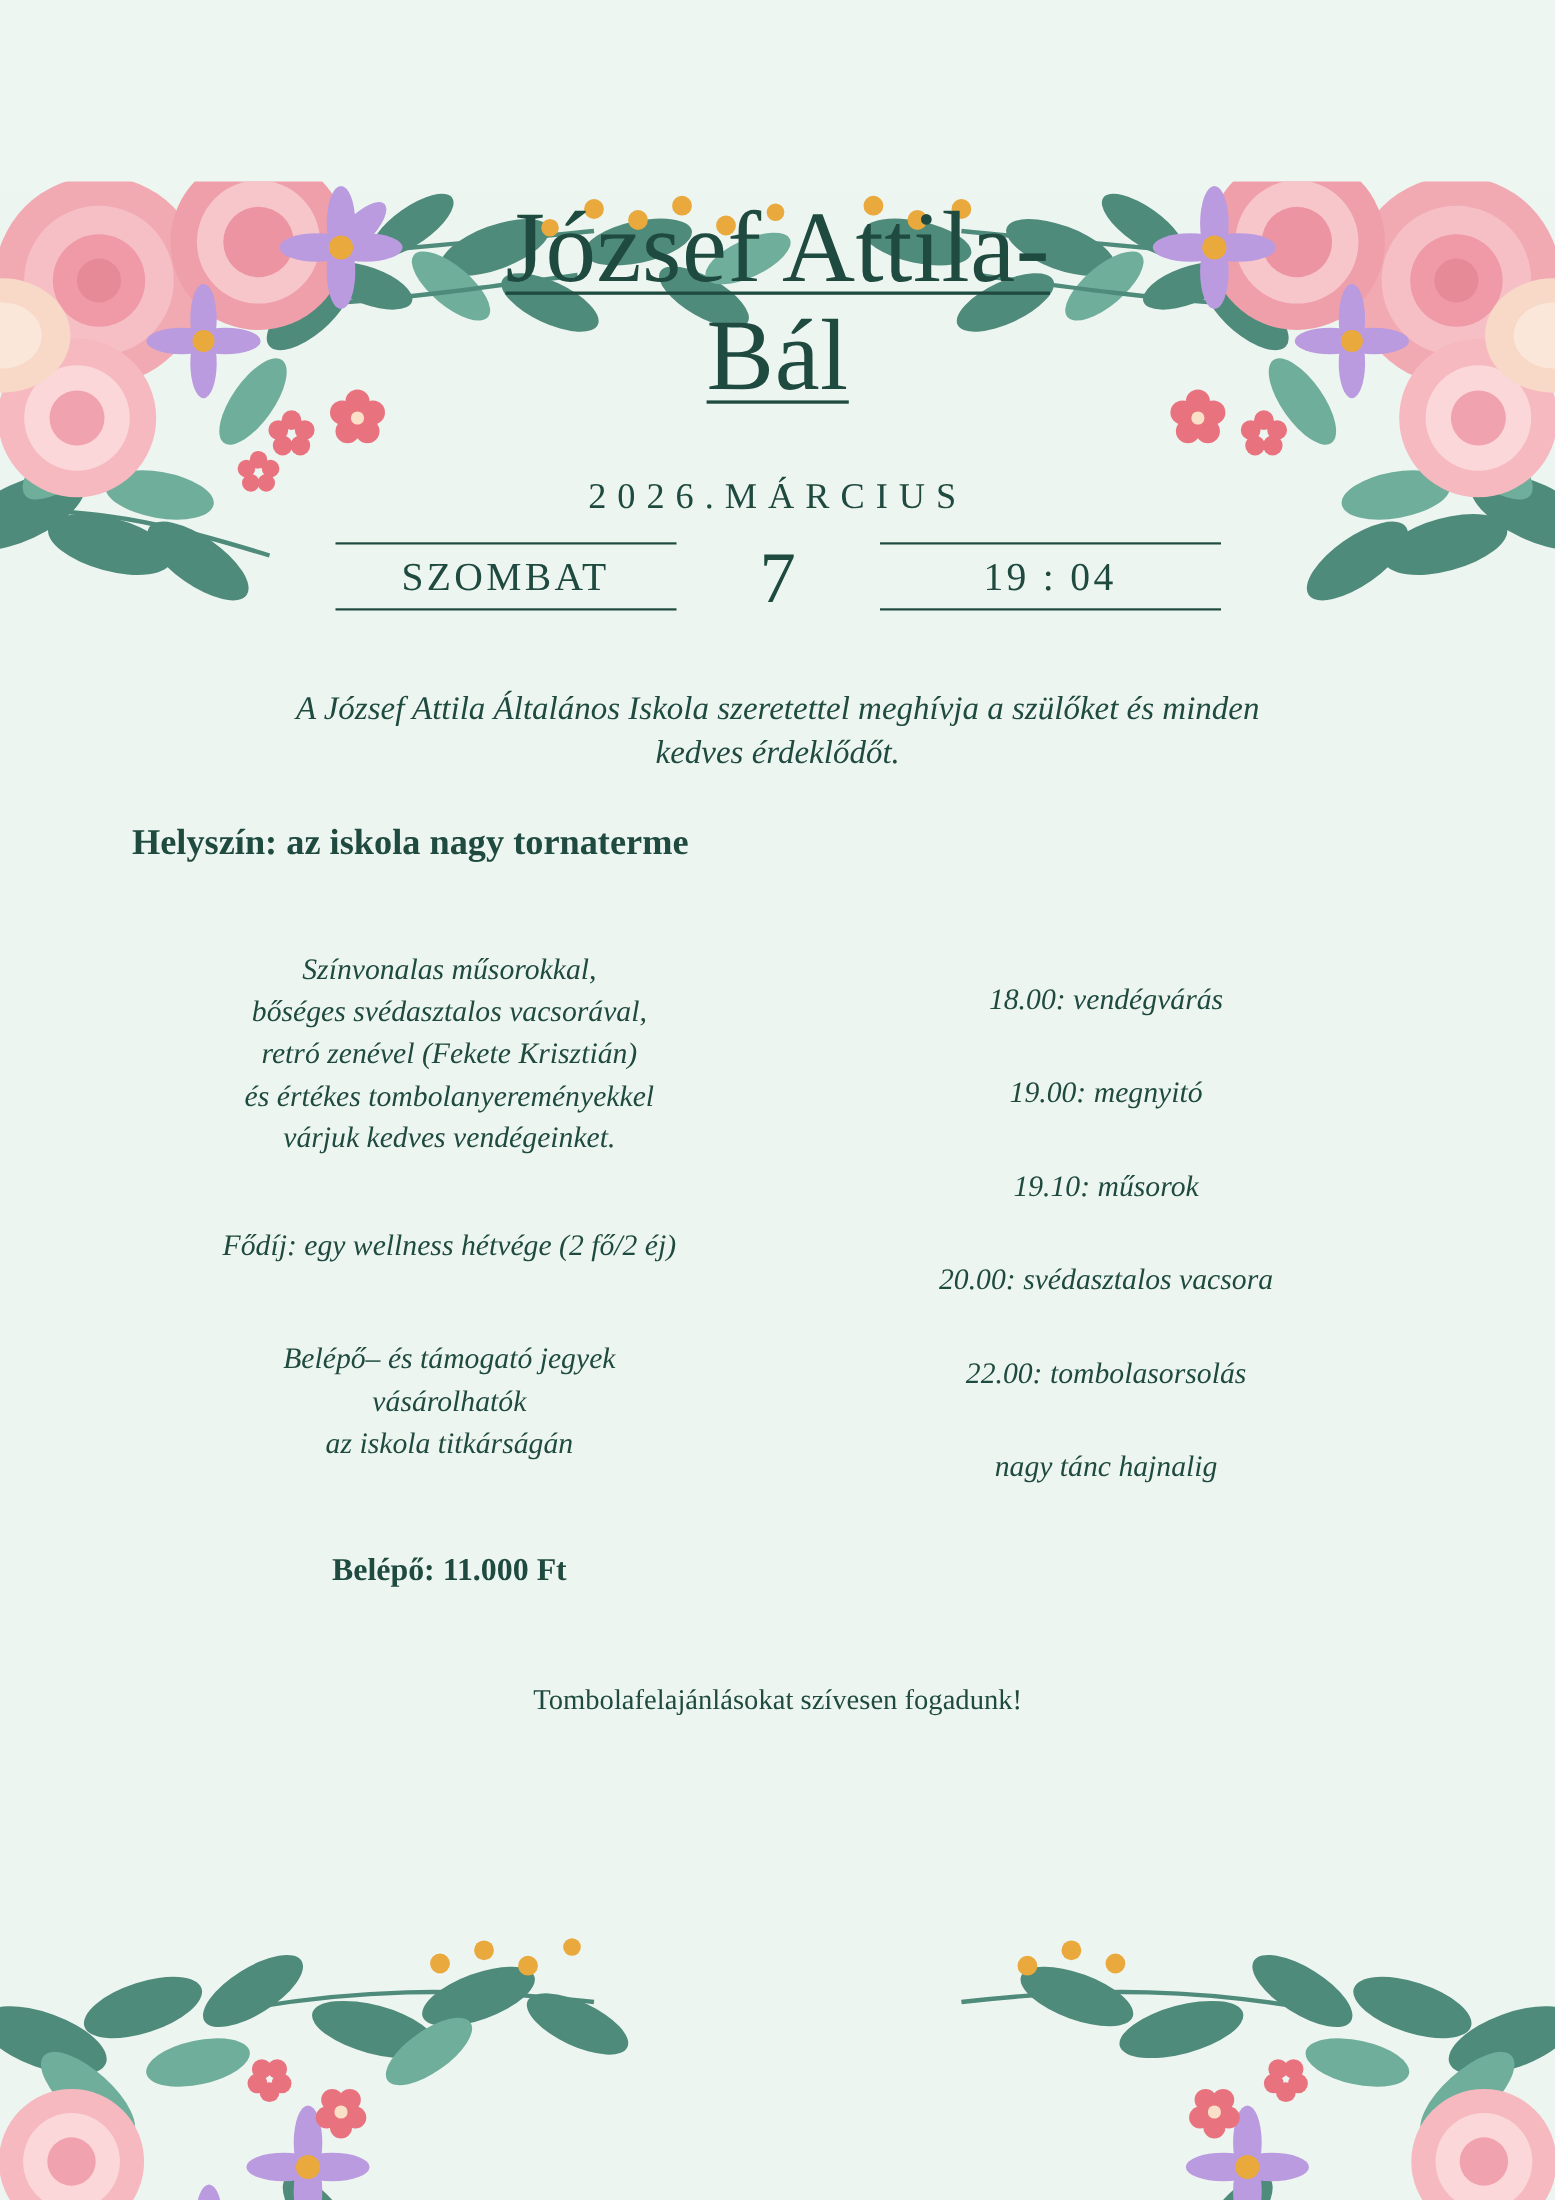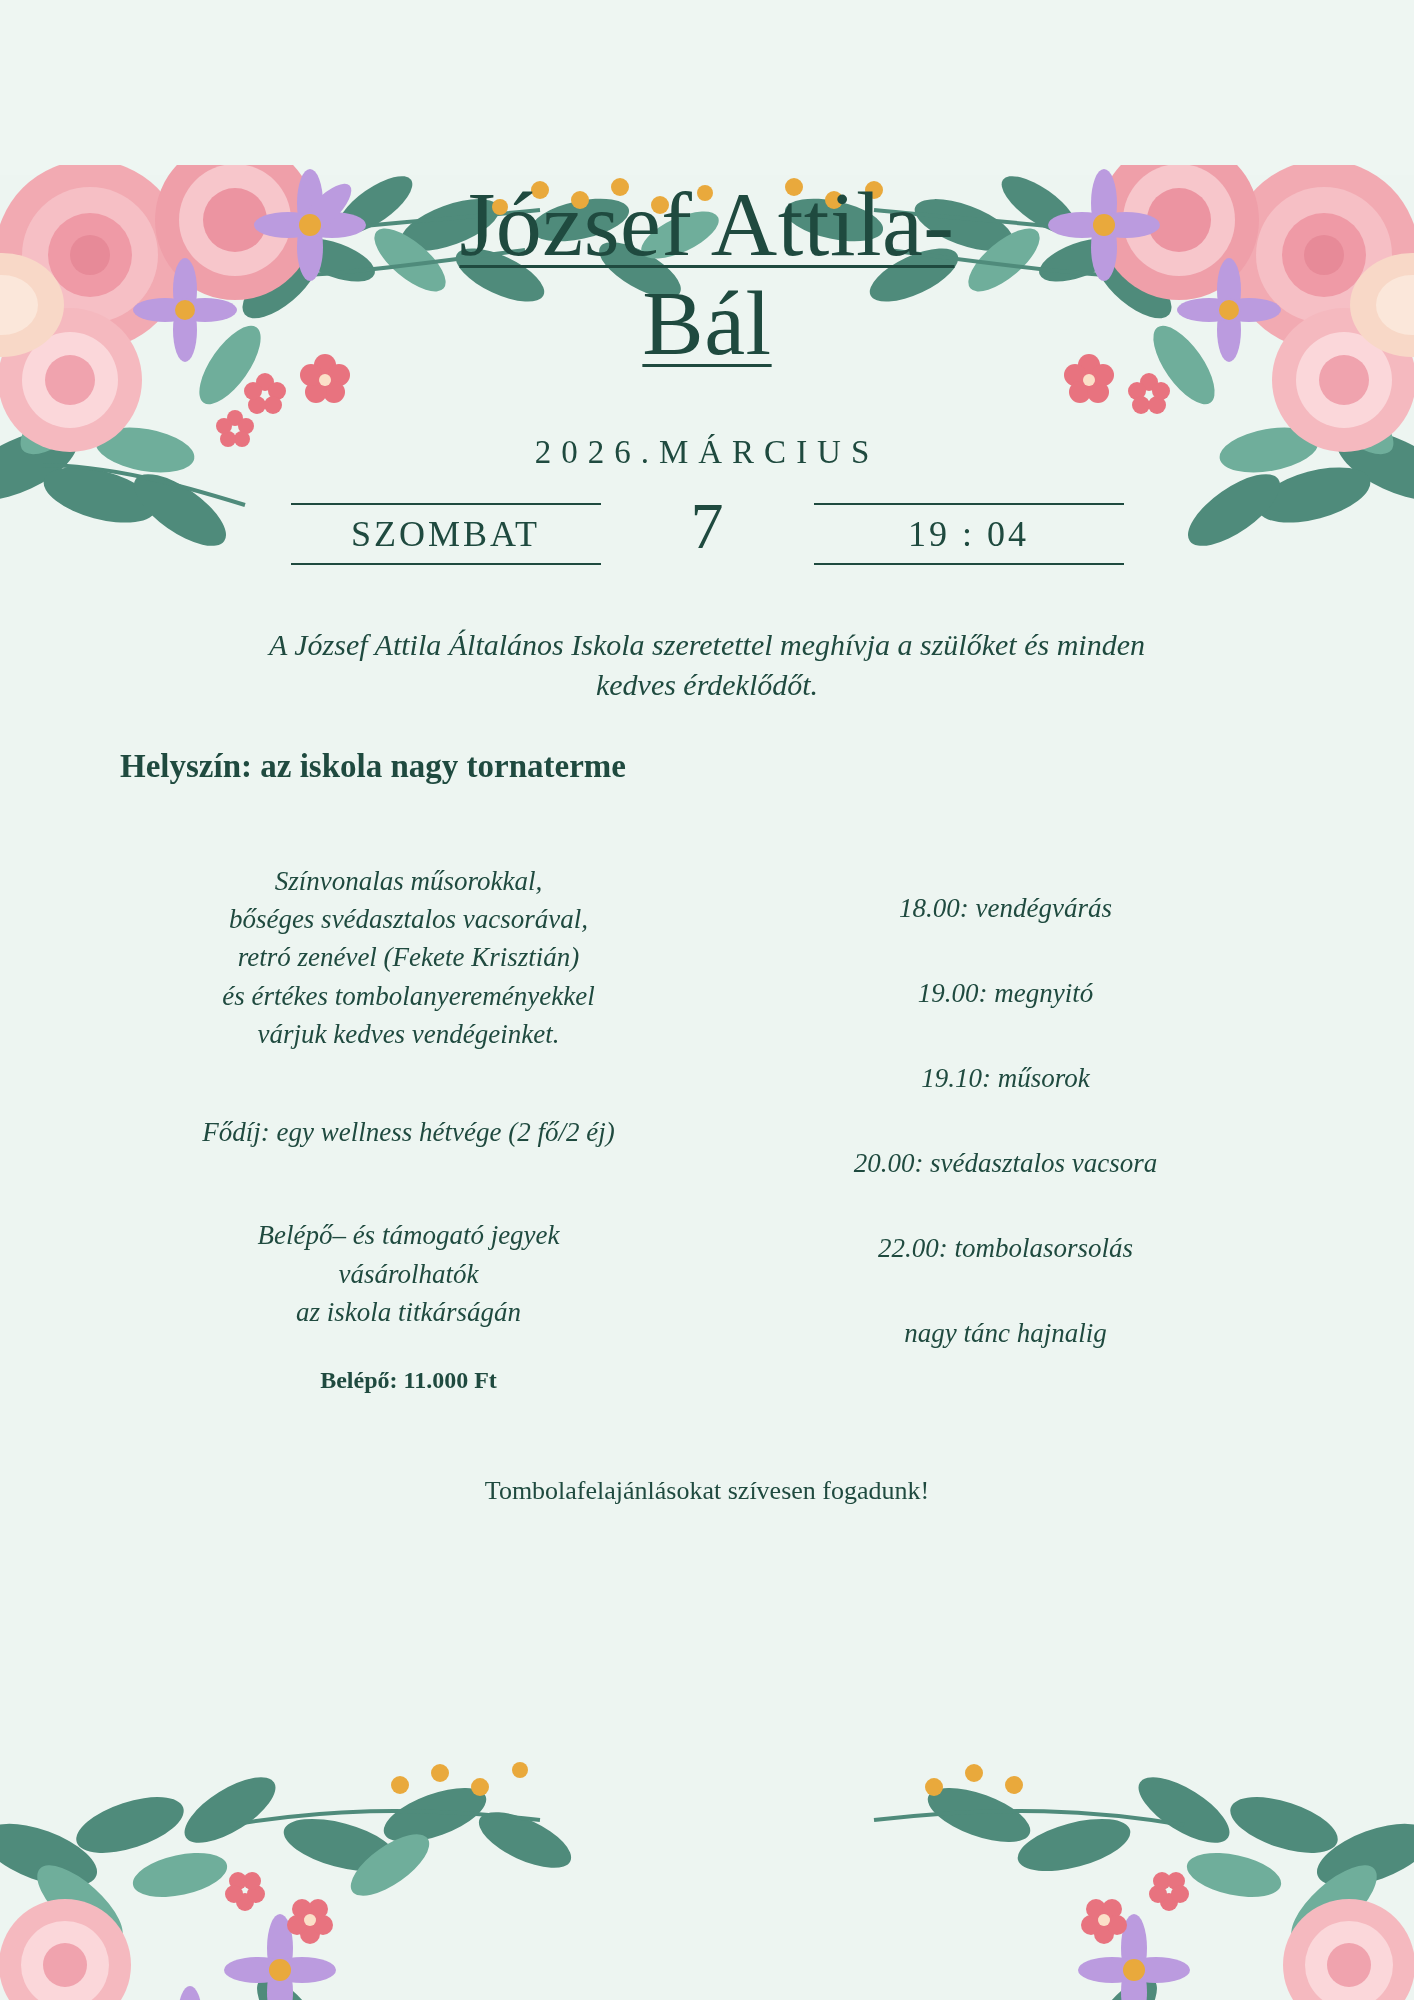--- a/index.html
+++ b/index.html
@@ -56,23 +56,23 @@
   .date-line {
     text-align: center;
     margin-top: 60px;
     font-size: 33px;
     letter-spacing: 10px;
     color: #1f4a3f;
   }
 
   .datebar {
     display: flex;
-    align-items: flex-end;
+    align-items: flex-start;
     justify-content: center;
-    gap: 14px;
+    gap: 0;
     margin-top: 22px;
   }
   .datebar .cell {
     text-align: center;
     position: relative;
   }
   .datebar .ruled {
     width: 310px;
     padding: 8px 0;
     font-size: 36px;
@@ -123,23 +123,23 @@
     margin-top: 64px;
     text-underline-offset: 5px;
   }
   .tickets {
     font-style: italic;
     font-size: 27px;
     line-height: 1.42;
     margin-top: 68px;
   }
   .price {
-    font-size: 24px;
+    font-size: 29px;
     font-weight: bold;
-    margin-top: 36px;
+    margin-top: 80px;
   }
 
   .prog-title {
     font-style: italic;
     font-size: 29px;
     text-decoration: underline;
     text-underline-offset: 5px;
   }
   .prog-item {
     font-style: italic;

